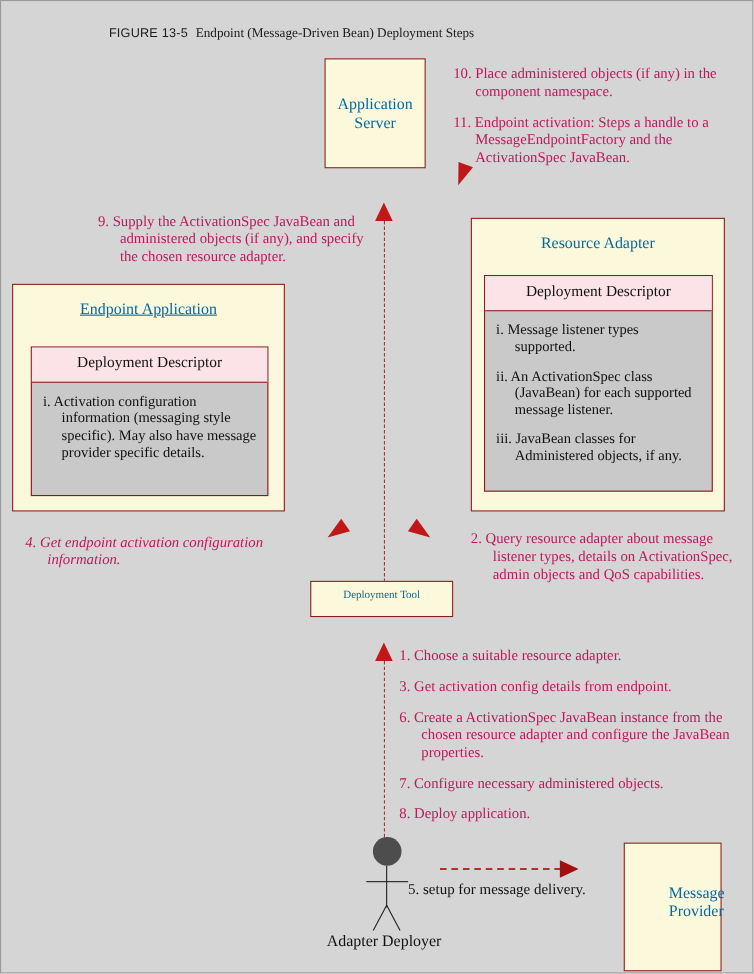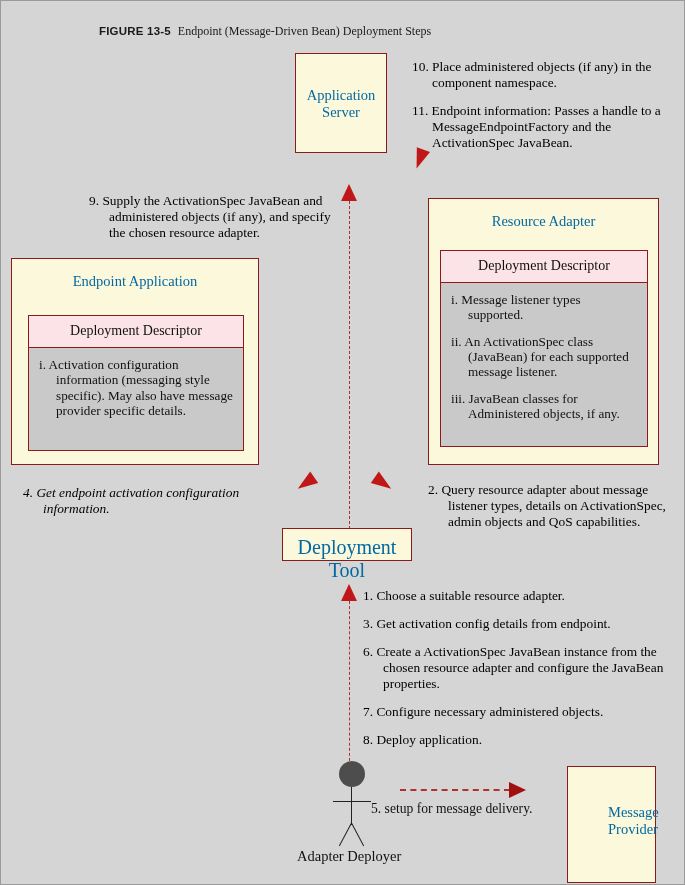--- a/index.html
+++ b/index.html
@@ -21,21 +21,21 @@
 
   
   #figure-caption {
     position: absolute;
     left: 98px;
     top: 20px;
     white-space: nowrap;
   }
   #figure-caption .fig-label {
     font-family: "Liberation Sans", sans-serif;
-    font-weight: bold;
+    font-weight: normal;
     font-size: 11.5px;
     letter-spacing: 0.2px;
     color: #1a1a1a;
   }
   #figure-caption .fig-title {
     font-family: "Liberation Serif", serif;
     font-size: 12px;
     color: #1a1a1a;
     margin-left: 7px;
   }
@@ -80,21 +80,21 @@
     text-indent: -17px;
   }
   .descriptor-body .item:last-child { margin-bottom: 0; }
   .descriptor-body .item .num { }
 
   
   .textblock {
     position: absolute;
     font-size: 13.4px;
     line-height: 1.2;
-    color: #000000;
+    color: #be185d;
   }
   .step {
     display: block;
     padding-left: 20px;
     text-indent: -20px;
     margin-bottom: 12px;
     white-space: nowrap;
   }
   .step:last-child { margin-bottom: 0; }
   .step.wrap { white-space: normal; }
@@ -186,29 +186,29 @@
   <div class="vline" style="left:348px; top:600px; height:165px;"></div>
   <div class="arrow-up" style="left:340px; top:583px;"></div>
 
   <div class="arrow-diag" style="left:412px; top:148px; transform:rotate(200deg);"></div>
 
   <div class="arrow-diag" style="left:298px; top:472px; transform:rotate(235deg);"></div>
   <div class="arrow-diag" style="left:375px; top:472px; transform:rotate(125deg);"></div>
 
   <div class="textblock" style="left:411px; top:58px; width:262px;">
     <span class="step wrap"><span class="num">10.</span> <span>Place administered objects (if any) in the component namespace.</span></span>
-    <span class="step wrap"><span class="num">11.</span> <span>Endpoint information: Passes a handle to a MessageEndpointFactory and the ActivationSpec JavaBean.</span></span>
+    <span class="step wrap"><span class="num">11.</span> <span>Endpoint activation: Steps a handle to a MessageEndpointFactory and the ActivationSpec JavaBean.</span></span>
   </div>
 
   <div class="textblock" style="left:88px; top:192px; width:258px;">
     <span class="step wrap"><span class="num">9.</span> <span>Supply the ActivationSpec JavaBean and administered objects (if any), and specify the chosen resource adapter.</span></span>
   </div>
 
   <div class="box" id="endpoint-application" style="left:10px; top:257px; width:248px; height:207px;">
-    <div class="box-title" style="padding-top:14px;">Endpoint Application</div>
+    <div class="box-title" style="padding-top:14px;text-decoration:underline;">Endpoint Application</div>
     <div class="descriptor" style="left:16px; top:56px; width:216px; height:136px;">
       <div class="descriptor-header">Deployment Descriptor</div>
       <div class="descriptor-body">
         <span class="item"><span class="num">i.</span> <span>Activation configuration information (messaging style specific). May also have message provider specific details.</span></span>
       </div>
     </div>
   </div>
 
   <div class="box" id="resource-adapter" style="left:427px; top:197px; width:231px; height:267px;">
     <div class="box-title" style="padding-top:14px;">Resource Adapter</div>
@@ -224,21 +224,21 @@
 
   <div class="textblock" style="left:22px; top:484px; width:275px;font-style:italic;">
     <span class="step wrap"><span class="num">4.</span> <span>Get endpoint activation configuration information.</span></span>
   </div>
 
   <div class="textblock" style="left:427px; top:481px; width:245px;">
     <span class="step wrap"><span class="num">2.</span> <span>Query resource adapter about message listener types, details on ActivationSpec, admin objects and QoS capabilities.</span></span>
   </div>
 
   <div class="box" id="deployment-tool" style="left:281px; top:527px; width:130px; height:33px;">
-    <div class="box-title" style="padding-top:7px; font-size:20px;">Deployment Tool</div>
+    <div class="box-title" style="padding-top:7px; font-size:10px;">Deployment Tool</div>
   </div>
 
   <div class="textblock" style="left:362px; top:587px; width:310px;">
     <span class="step wrap"><span class="num">1.</span> <span>Choose a suitable resource adapter.</span></span>
     <span class="step wrap"><span class="num">3.</span> <span>Get  activation config details from endpoint.</span></span>
     <span class="step wrap"><span class="num">6.</span> <span>Create a ActivationSpec JavaBean instance from the chosen resource adapter and configure the JavaBean properties.</span></span>
     <span class="step wrap"><span class="num">7.</span> <span>Configure  necessary administered objects.</span></span>
     <span class="step wrap"><span class="num">8.</span> <span>Deploy application.</span></span>
   </div>
 

